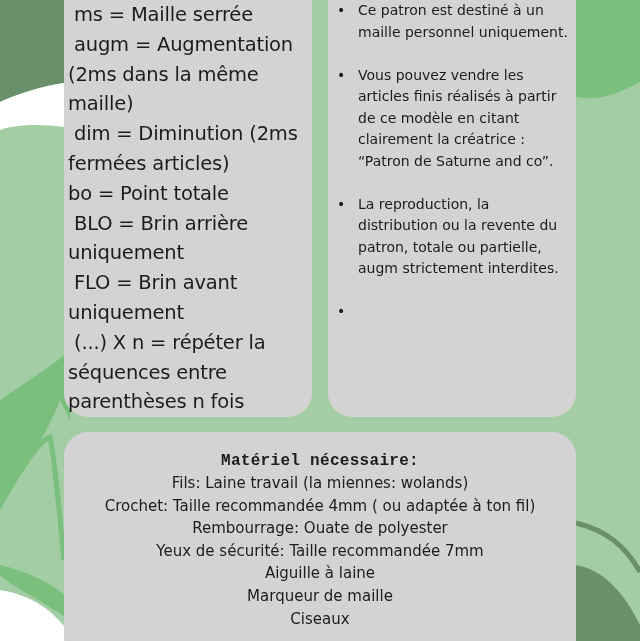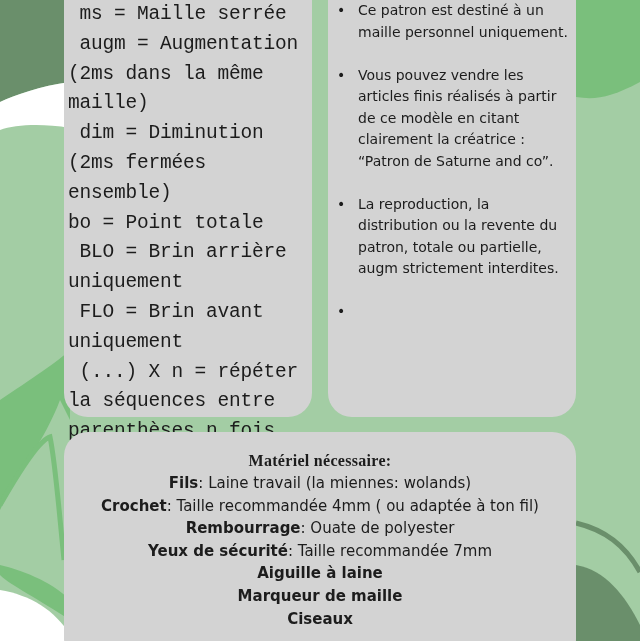--- a/index.html
+++ b/index.html
@@ -2,28 +2,28 @@
 <html><head>
 <meta charset="utf-8">
 <style>
   html, body { margin:0; padding:0; }
   body { width:640px; height:641px; overflow:hidden; position:relative; background:#a3cda4; font-family:"DejaVu Sans", sans-serif; }
   .bg { position:absolute; inset:0; overflow:hidden; }
   .card { position:absolute; background:#d3d3d3; color:#1c1c1c; }
   .card-left { left:64px; top:-20px; width:248px; height:437px; border-radius:0 0 24px 24px; }
   .card-right { left:328px; top:-20px; width:248px; height:437px; border-radius:0 0 24px 24px; }
   .card-bottom { left:64px; top:432px; width:512px; height:230px; border-radius:24px; text-align:center; }
-  .abbr-list { position:absolute; left:4px; top:20px; right:4px; font-size:19.5px; line-height:29.8px; letter-spacing:-0.2px;font-family:Liberation Mono, monospace; }
+  .abbr-list { position:absolute; left:4px; top:20px; right:4px; font-size:19.5px; line-height:29.8px; letter-spacing:-0.2px; }
   .abbr-list div { white-space:pre-wrap; }
   .rules { position:absolute; left:28px; top:20px; right:6px; margin:0; padding:0; list-style:none; font-size:14px; line-height:21.5px; }
   .rules li { position:relative; padding-left:2px; margin-bottom:21.5px; }
   .rules li .bullet { position:absolute; left:-19px; top:0; }
-  .mat-title { margin-top:20px; font-family:Liberation Serif, serif; font-weight:bold; font-size:16px; letter-spacing:0.3px; }
+  .mat-title { margin-top:20px; font-family:Liberation Mono, monospace; font-weight:bold; font-size:16px; letter-spacing:0.3px; }
   .mat-list { margin-top:2px; font-size:15px; line-height:22.6px; }
-  .mat-list b { font-weight:bold;text-align:center; }
+  .mat-list b { font-weight:normal;text-align:center; }
 </style>
 </head>
 <body>
 
 <div class="bg">
   <svg width="640" height="641" viewBox="0 0 640 641">
 
     <path d="M0 0 H70 V82 C40 86 15 95 0 102 Z" fill="#6a8f6b"></path>
 
     <path d="M0 102 C15 95 40 86 70 82 V128 C40 123 15 125 0 130 Z" fill="#ffffff"></path>
@@ -38,21 +38,21 @@
 
     <path d="M576 565 C605 570 625 595 640 625 V641 H576 Z" fill="#6a8f6b"></path>
     <path d="M576 523 C605 530 625 545 640 572" fill="none" stroke="#6a8f6b" stroke-width="5"></path>
   </svg>
 </div>
 
 <div class="card card-left">
   <div class="abbr-list">
     <div> ms = Maille serrée</div>
     <div> augm = Augmentation (2ms dans la même maille)</div>
-    <div> dim = Diminution (2ms fermées ensemble)</div>
+    <div> dim = Diminution (2ms fermées articles)</div>
     <div>bo = Point totale</div>
     <div> BLO = Brin arrière uniquement</div>
     <div> FLO = Brin avant uniquement</div>
     <div> (...) X n = répéter la séquences entre parenthèses n fois</div>
   </div>
 </div>
 
 <div class="card card-right">
   <ul class="rules">
     <li><span class="bullet">•</span><span>Ce patron est destiné à un maille personnel uniquement.</span></li>

